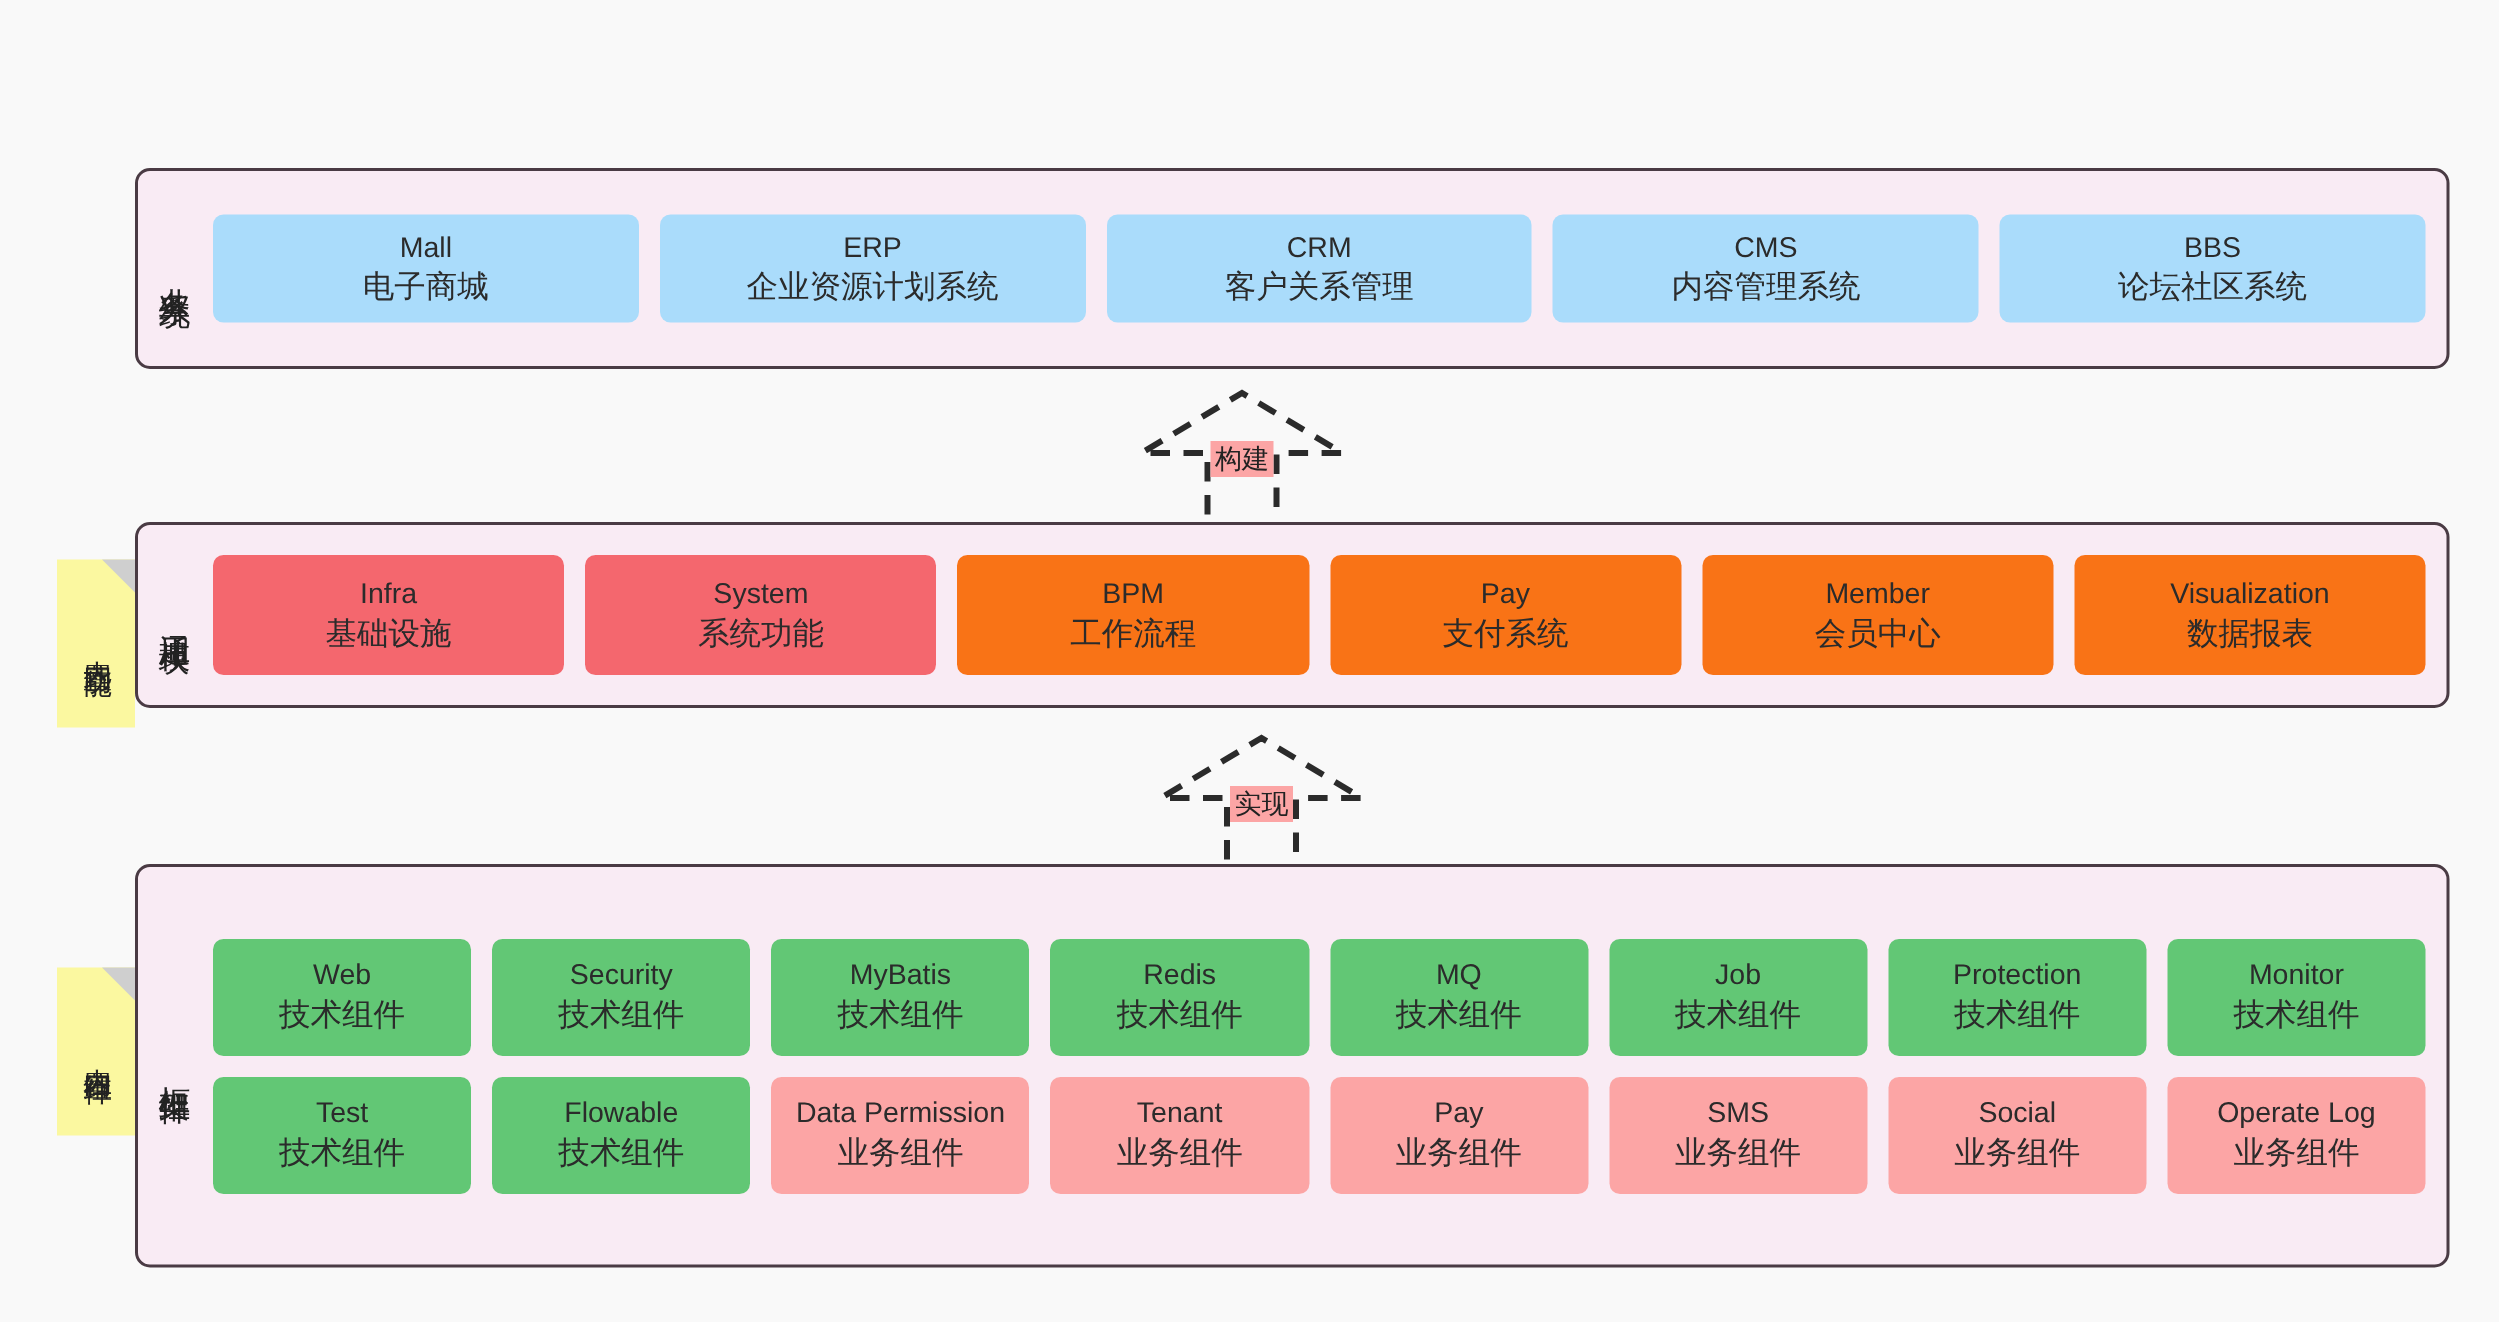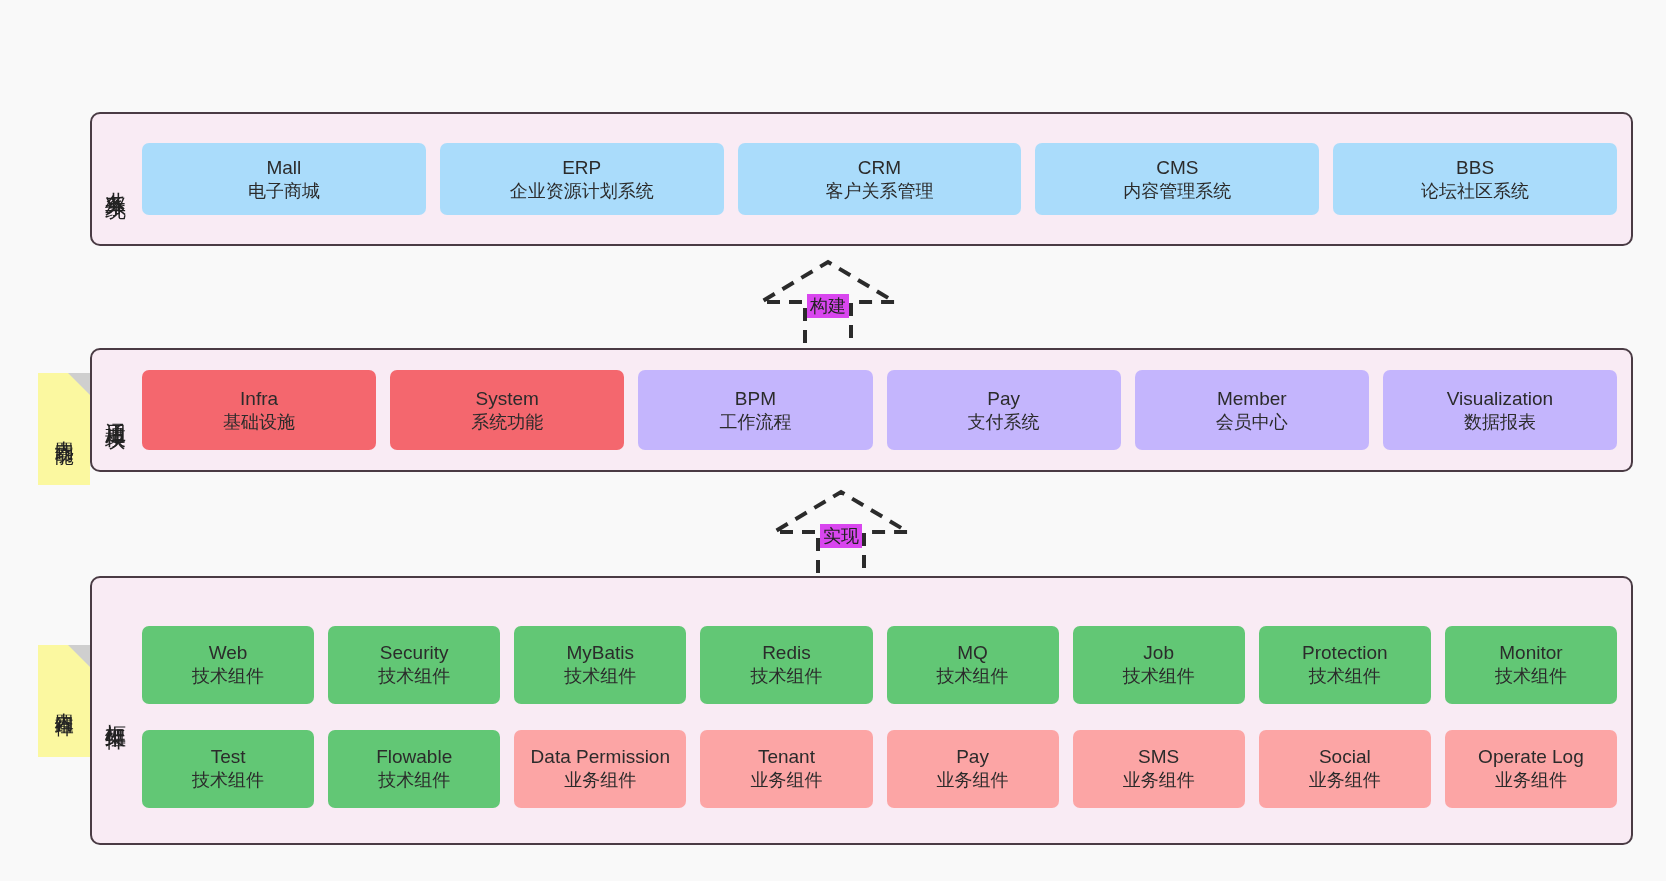--- a/index.html
+++ b/index.html
@@ -57,26 +57,26 @@
     display: flex;
     flex-direction: column;
     align-items: center;
     justify-content: center;
     text-align: center;
     font-size: 19px;
     color: #2b2b2b;
     line-height: 1.32;
     padding: 6px 4px;
   }
-  .card .t2 { font-size: 18px; }
+  .card .t2 { font-size: 21px; }
 
   
   .c-blue       { background: #aadcfb; }
   .c-red        { background: #f4676e; }
-  .c-pink       { background: #c4b5fd; }
+  .c-pink       { background: #f97316; }
   .c-green      { background: #62c775; }
   .c-greenlight { background: #fca5a5; }
 
   
   .note {
     position: absolute;
     background: #fbf8a0;
     font-size: 19px;
     color: #222;
     display: flex;
@@ -97,33 +97,33 @@
 
   
   .arrow { position: absolute; z-index: 2; }
   .arrow svg { display: block; overflow: visible; }
   .arrow .alabel {
     position: absolute;
     left: 50%;
     transform: translateX(-50%);
     font-size: 18px;
     color: #222;
-    background: #d946ef;
+    background: #fca5a5;
     padding: 0 3px;
     white-space: nowrap;
   }
 
   
   #layer-business  { left: 90px;  top: 112px; width: 1543px; height: 134px; }
   #layer-modules   { left: 90px;  top: 348px; width: 1543px; height: 124px; }
   #layer-framework { left: 90px;  top: 576px; width: 1543px; height: 269px; }
 
   #layer-business .card  { min-height: 72px; }
   #layer-modules .card   { min-height: 80px; }
-  #layer-framework .card { min-height: 78px; margin-top: 12px; }
+  #layer-framework .card { min-height: 78px; }
 
   #note-functions  { left: 38px; top: 373px; width: 52px; height: 112px; }
   #note-components { left: 38px; top: 645px; width: 52px; height: 112px; }
 
   #arrow-build     { left: 757px; top: 258px; width: 142px; height: 86px; }
   #arrow-implement { left: 770px; top: 488px; width: 142px; height: 86px; }
   #arrow-build .alabel     { top: 36px; }
   #arrow-implement .alabel { top: 36px; }
 </style>
 </head>

